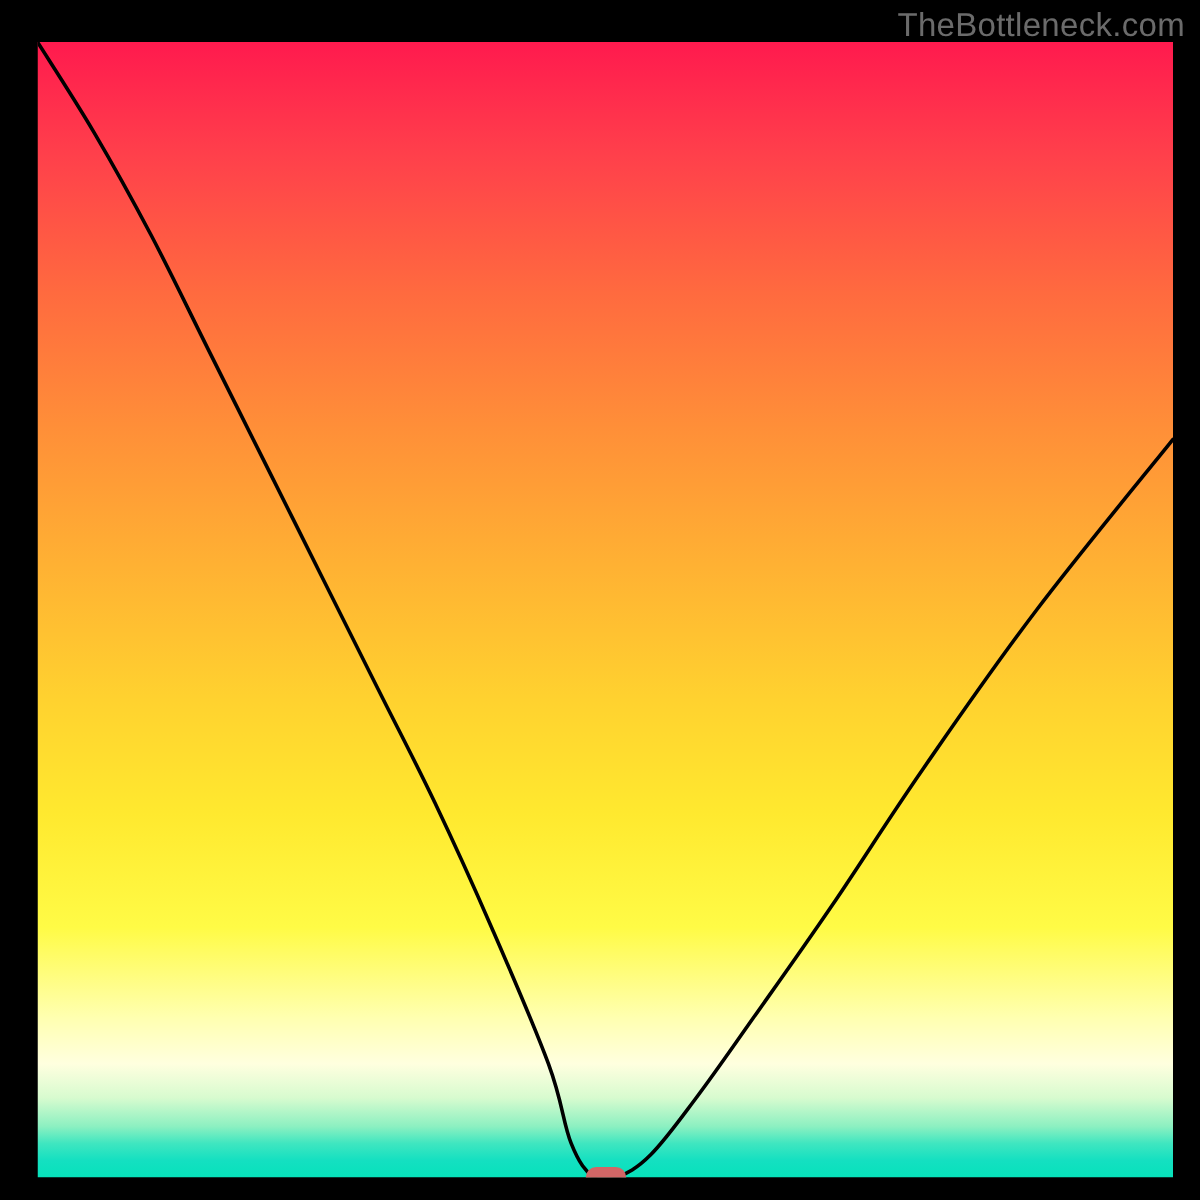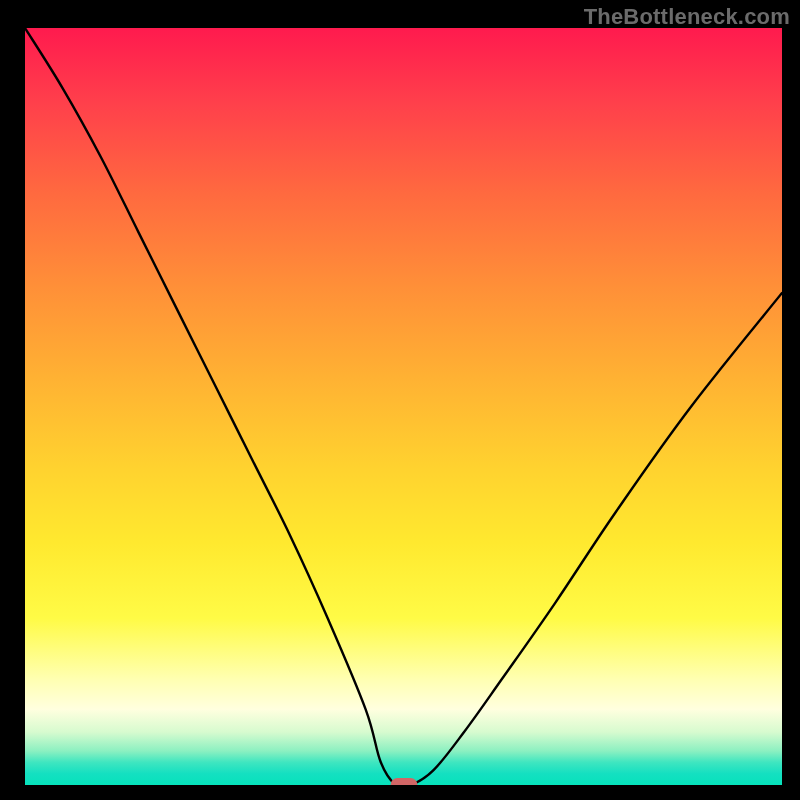--- a/index.html
+++ b/index.html
@@ -16,21 +16,21 @@
     width: 800px;
     height: 800px;
     background: #000;
   }
   .attribution {
     position: absolute;
     top: 4px;
     right: 10px;
     color: #6b6b6b;
     font-size: 22px;
-    font-weight: 700;
+    font-weight: 400;
     letter-spacing: 0.2px;
     z-index: 10;
   }
   .plot-area {
     position: absolute;
     left: 25px;
     top: 28px;
     width: 757px;
     height: 757px;
     overflow: hidden;

